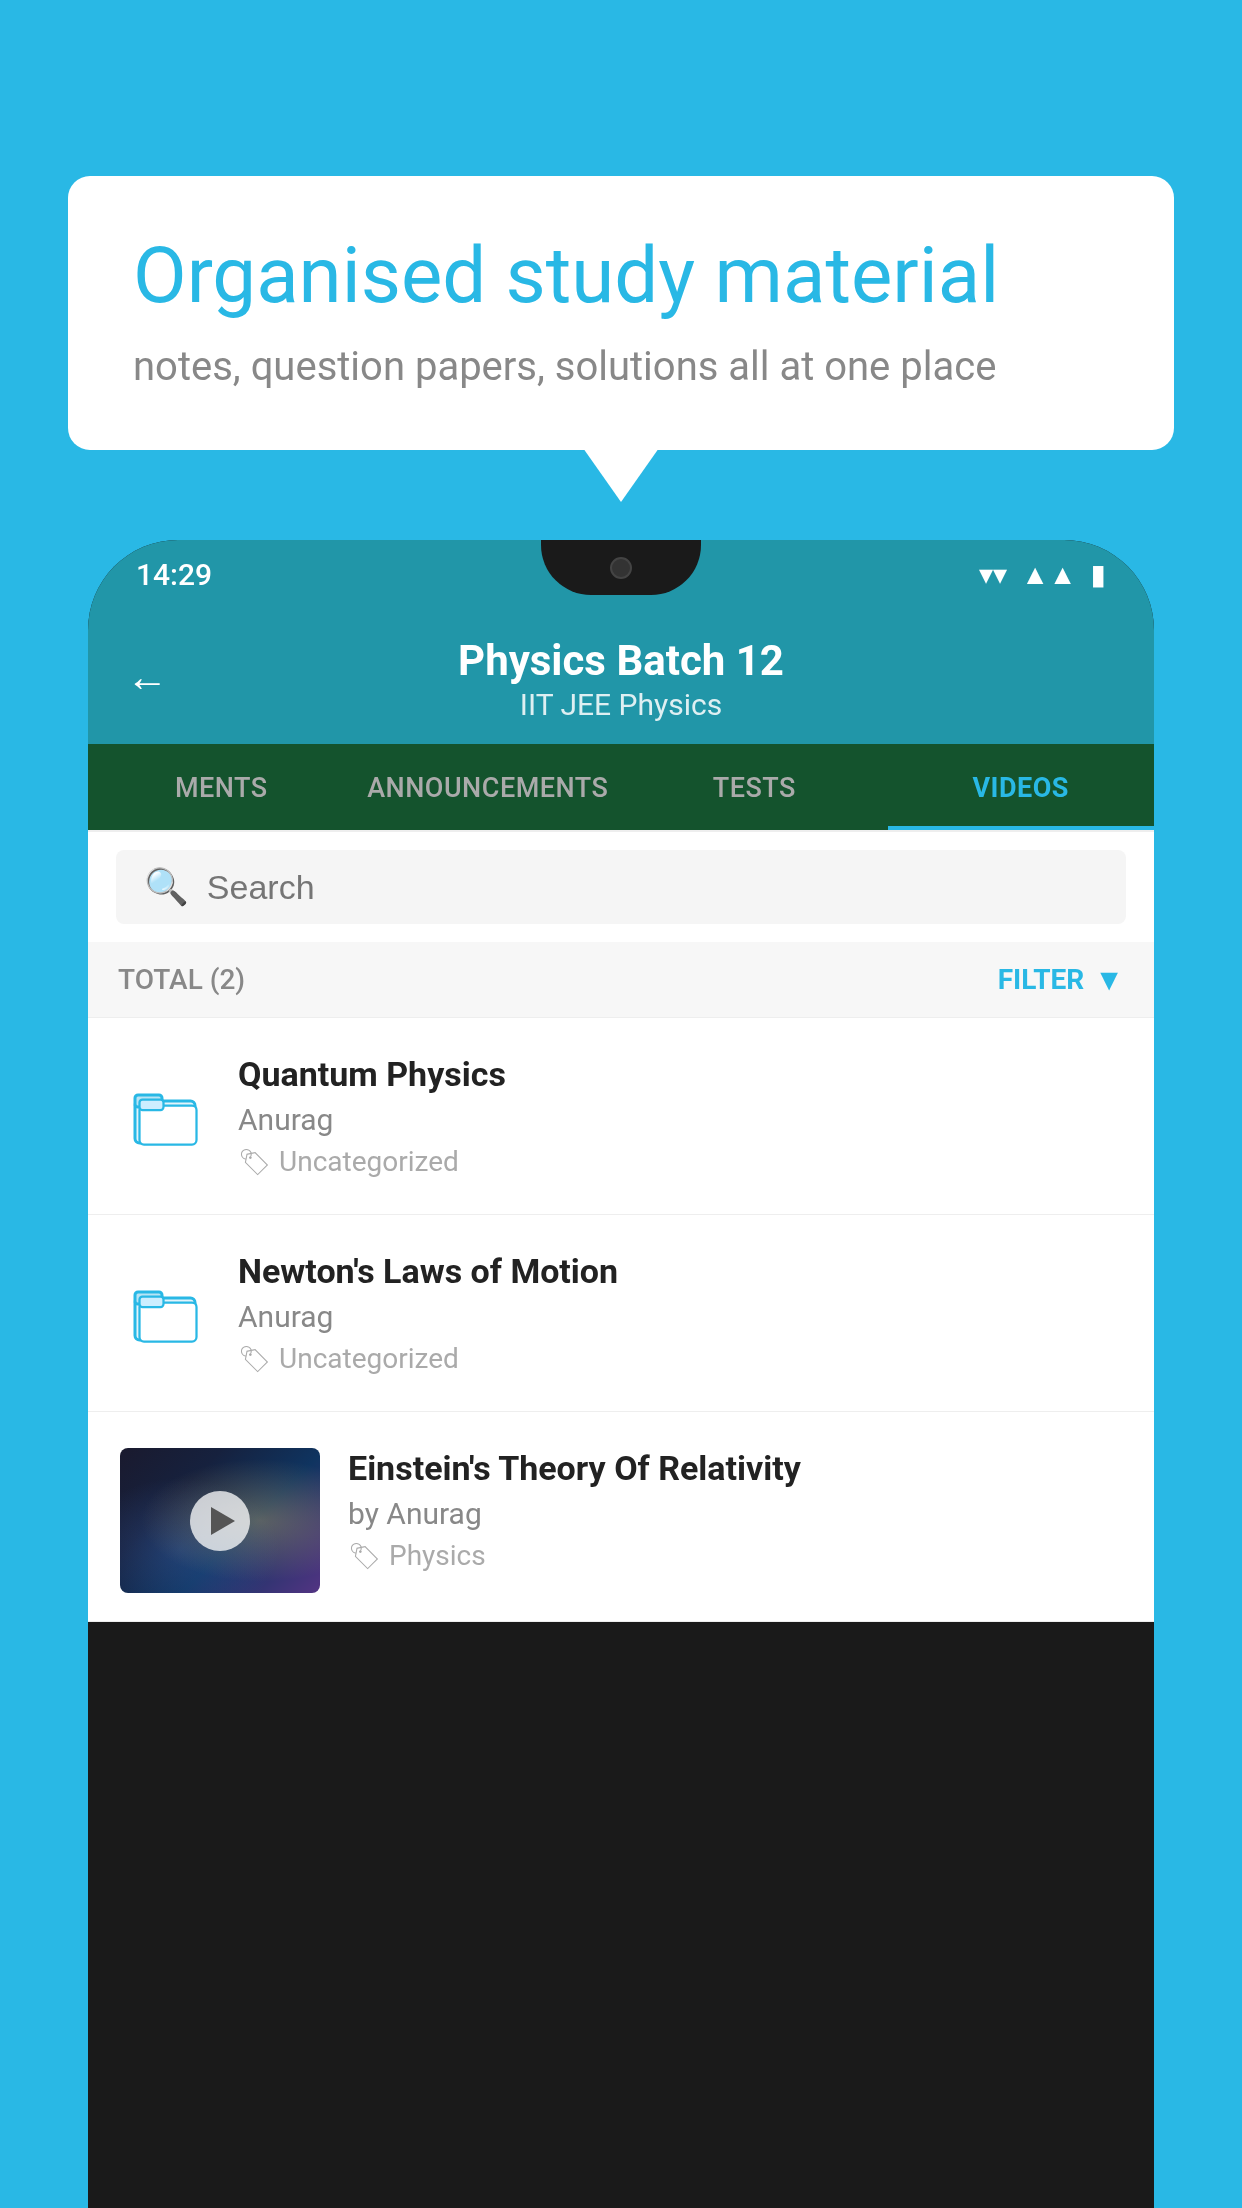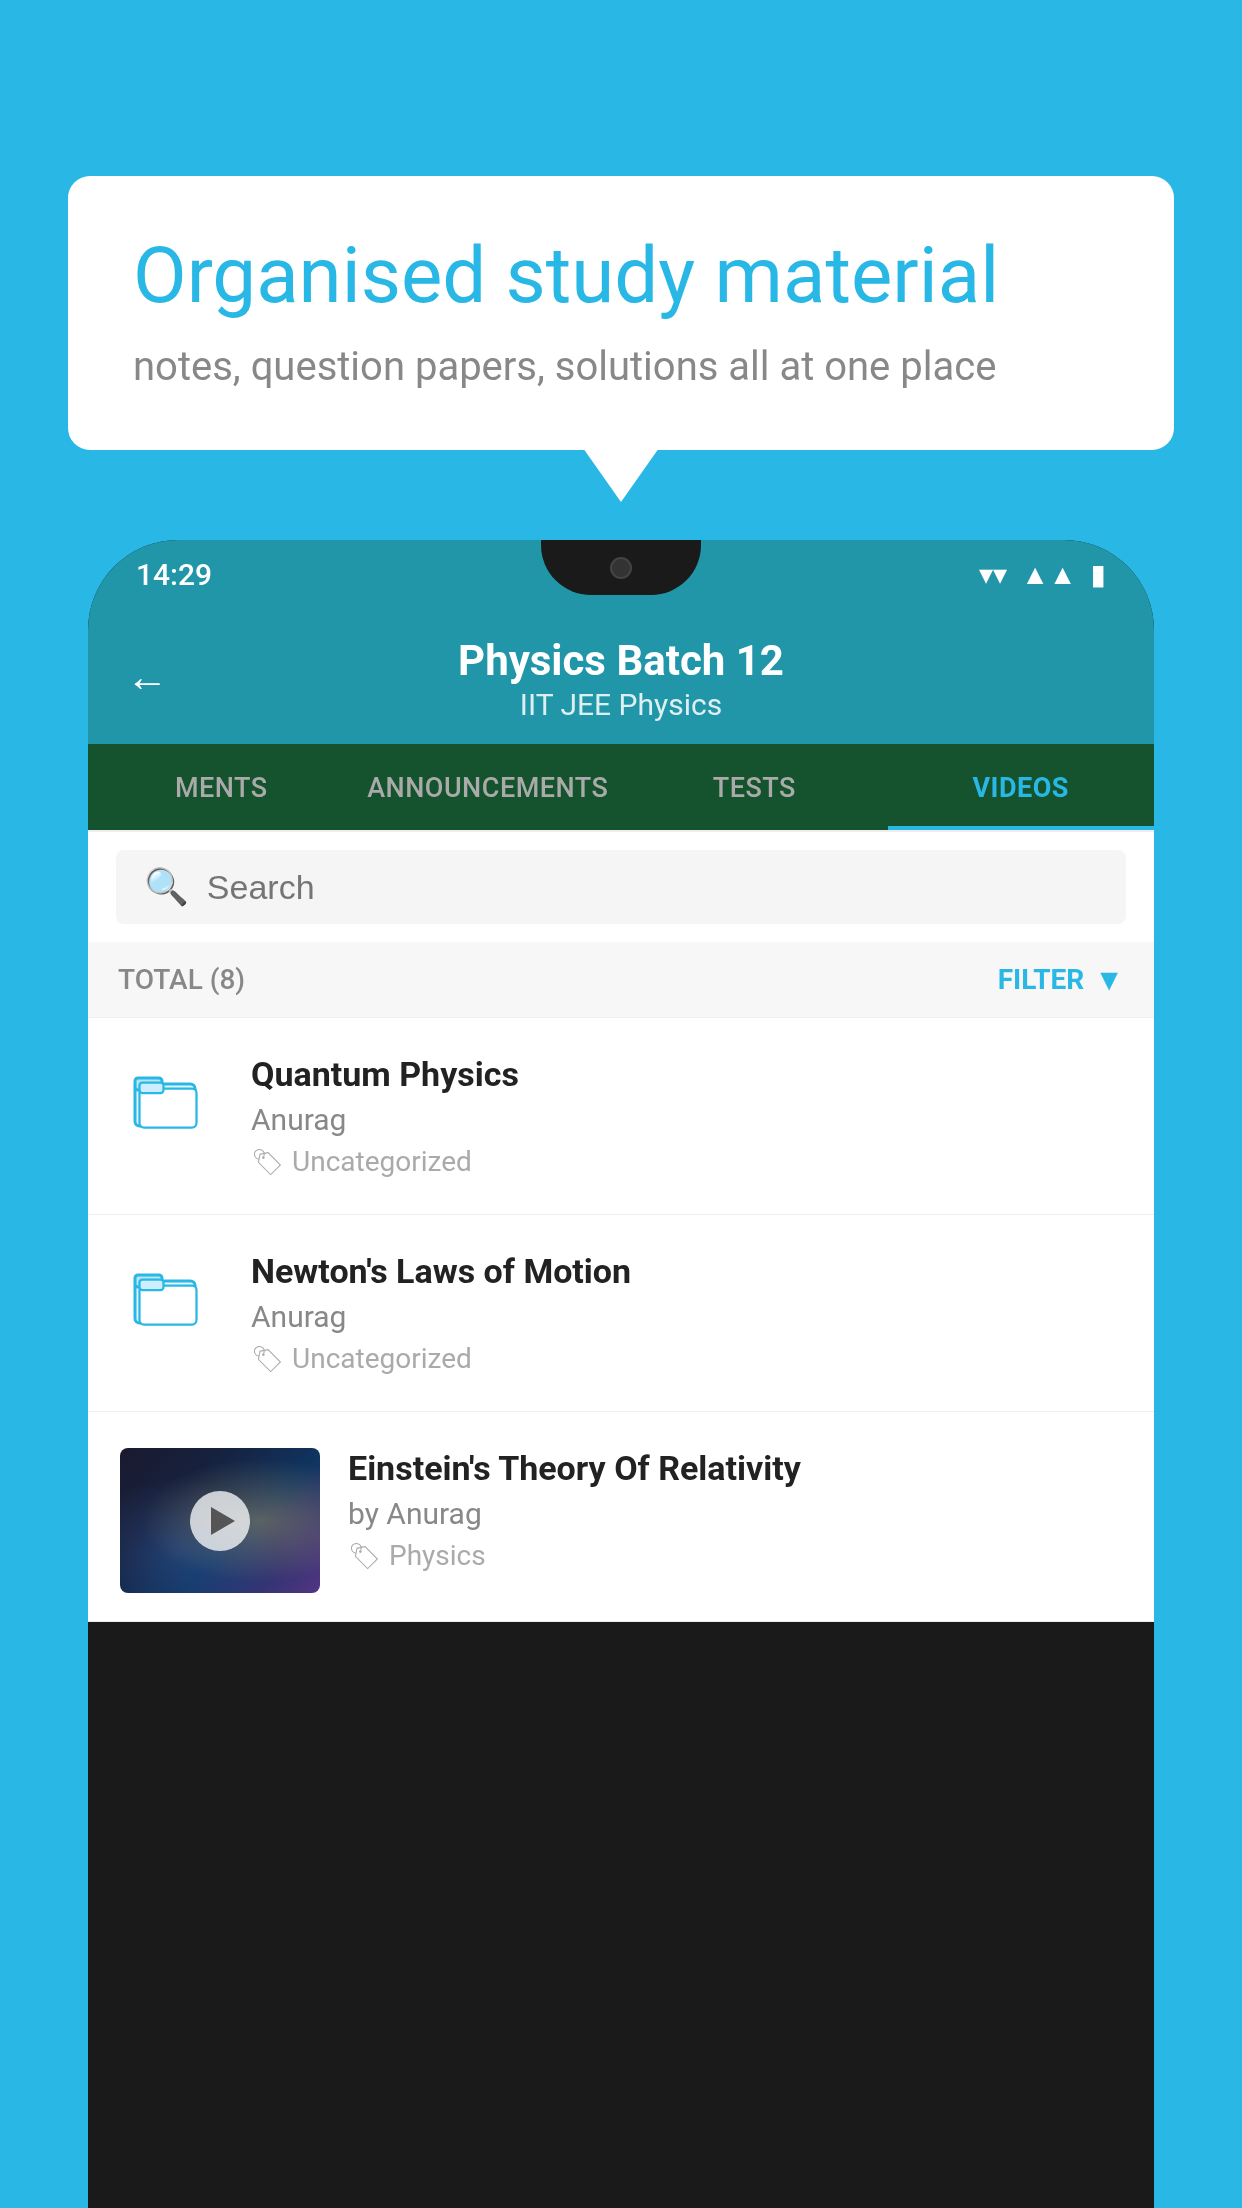--- a/index.html
+++ b/index.html
@@ -230,24 +230,24 @@
     }
 
     
     .video-list {
       background: white;
       overflow: hidden;
     }
 
     .video-item {
       display: flex;
-      align-items: flex-start;
+      align-items: center;
       padding: 36px 32px;
       border-bottom: 1px solid #eee;
-      gap: 41px;
+      gap: 28px;
     }
 
     .video-thumbnail-icon {
       width: 90px;
       height: 90px;
       flex-shrink: 0;
       display: flex;
       align-items: center;
       justify-content: center;
     }
@@ -380,21 +380,21 @@
   </div>
 
   <div class="search-container">
     <div class="search-input-wrapper">
       <span class="search-icon-span">🔍</span>
       <input class="search-input" type="text" placeholder="Search" style="">
     </div>
   </div>
 
   <div class="filter-bar">
-    <span class="total-label">TOTAL (8)</span>
+    <span class="total-label">TOTAL (2)</span>
     <div class="filter-btn">
       <span>FILTER</span>
       <span class="filter-icon">▼</span>
     </div>
   </div>
 
   <div class="video-list">
 
     <div class="video-item">
       <div class="video-thumbnail-icon">

